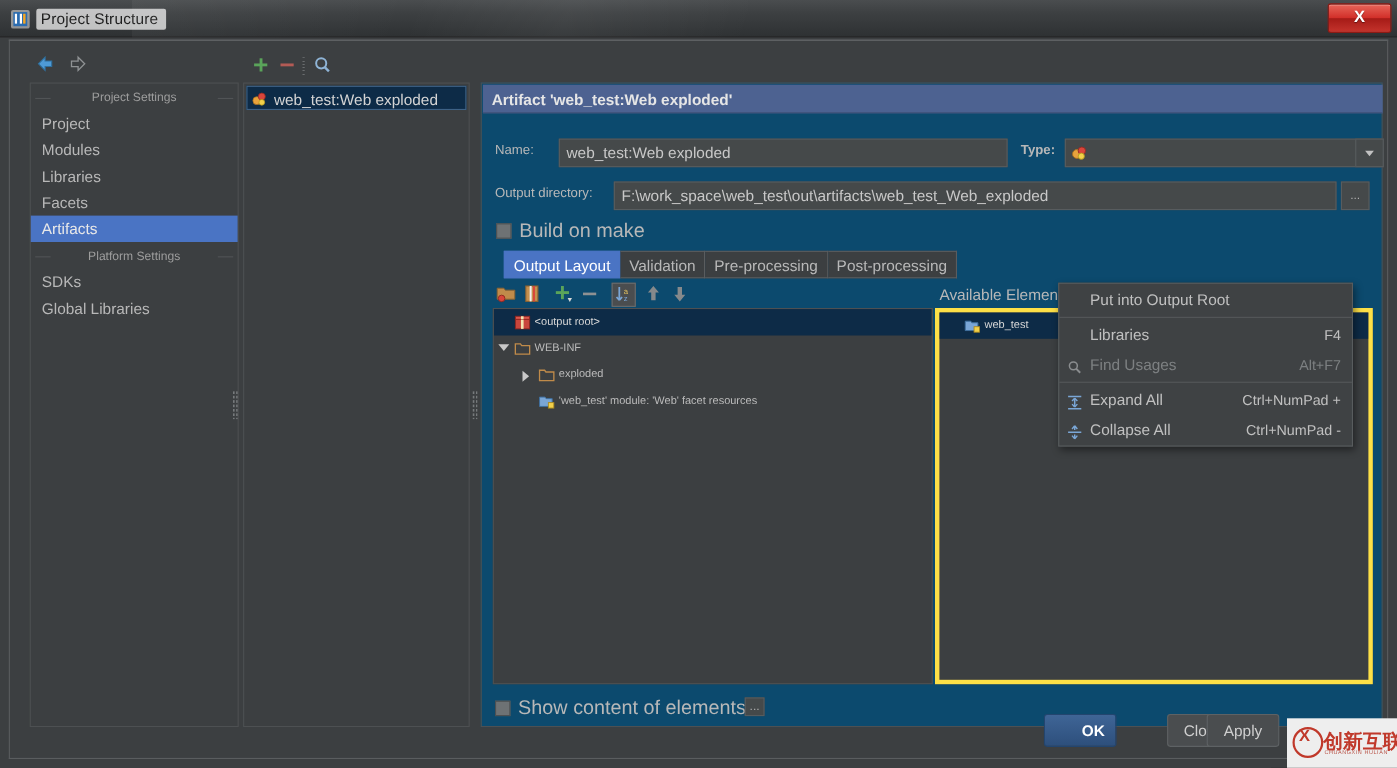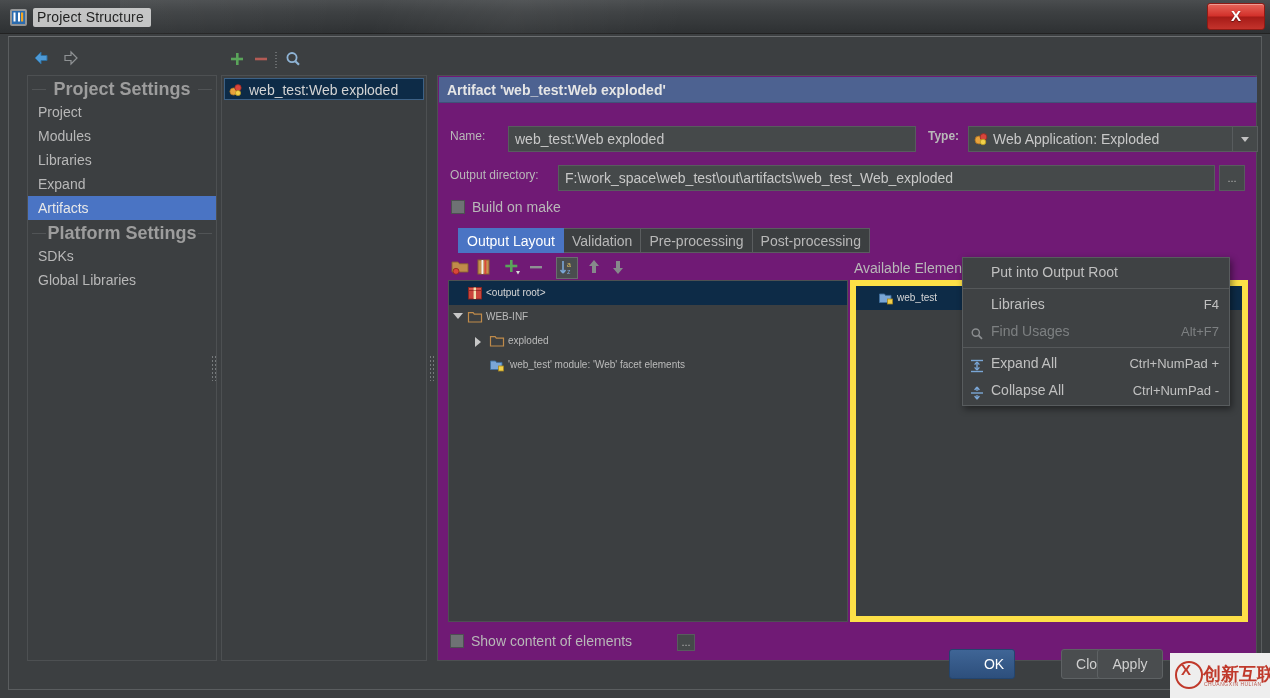--- a/index.html
+++ b/index.html
@@ -107,22 +107,22 @@
     width: 190px; height: 586px;
     background: #3c3f41;
     border: 1px solid #4d5052;
     box-sizing: border-box;
   }
   .group-header {
     position: relative;
     height: 22px;
     margin-top: 2px;
     color: #9d9d9d;
-    font-size: 18px;
-    font-weight: bold;
+    font-size: 11px;
+    font-weight: normal;
     text-align: center;
     line-height: 22px;
     user-select: none;
   }
   .group-header::before,
   .group-header::after {
     content: "";
     position: absolute;
     top: 11px;
     height: 1px;
@@ -199,21 +199,21 @@
     background-image: radial-gradient(#8a8d8f 0.8px, transparent 0.9px);
     background-size: 3px 4px;
     opacity: 0.75;
   }
 
   
   #details {
     position: absolute;
     left: 428px; top: 38px;
     width: 820px; height: 586px;
-    background: #701a75;
+    background: #0c4a6e;
     border: 1px solid #4d5052;
     box-sizing: border-box;
   }
   #details-header {
     position: absolute;
     left: 1px; top: 1px;
     width: 818px; height: 26px;
     background: #4d6291;
     border-bottom: 1px solid #3f5279;
     color: #e6e6e6;
@@ -287,21 +287,21 @@
     color: #b0b0b0;
     font-size: 11px;
     text-align: center;
     box-sizing: border-box;
     cursor: pointer;
     line-height: 1;
   }
 
   .checkbox-row {
     position: absolute;
-    font-size: 14px;
+    font-size: 18px;
     color: #b8b8b8;
     white-space: nowrap;
     cursor: pointer;
   }
   .checkbox-row .box {
     display: inline-block;
     width: 12px; height: 12px;
     background: #6e7274;
     border: 1px solid #4d5052;
     vertical-align: -2px;
@@ -403,21 +403,21 @@
     color: #6f9ad4;
     font-size: 14px;
     font-weight: bold;
     cursor: pointer;
   }
   #avail-panel {
     position: absolute;
     left: 412px; top: 204px;
     width: 398px; height: 342px;
     background: #3c3f41;
-    border: 6px solid #fde047;
+    border: 4px solid #fde047;
     box-sizing: border-box;
     overflow: hidden;
     text-align: right;
   }
 
   
   #ctx-menu {
     position: absolute;
     left: 962px; top: 257px;
     width: 268px;
@@ -470,21 +470,21 @@
     line-height: 28px;
     text-align: center;
     box-sizing: border-box;
     cursor: pointer;
   }
   .dlg-btn.primary {
     background: linear-gradient(180deg, #3f6596 0%, #2d4f7c 100%);
     border-color: #2c4straight;
     border-color: #23456f;
     color: #ffffff;
-    font-weight: normal;
+    font-weight: bold;
     padding-left: 24px;
   }
 
   
   #watermark {
     position: absolute;
     right: 0; bottom: 0;
     width: 100px; height: 45px;
     background: #eeeeee;
     z-index: 60;
@@ -556,21 +556,21 @@
           <path d="M10 2 L16 8 L10 14 L10 10.5 L4 10.5 L4 5.5 L10 5.5 Z" fill="none" stroke="#8f9294" stroke-width="1.2"></path>
         </svg>
       </div>
     </div>
 
     <div id="sidebar">
         <div class="group-header">Project Settings</div>
         <div class="nav-item"><span>Project</span></div>
         <div class="nav-item"><span>Modules</span></div>
         <div class="nav-item"><span>Libraries</span></div>
-        <div class="nav-item"><span>Expand</span></div>
+        <div class="nav-item"><span>Facets</span></div>
         <div class="nav-item selected"><span>Artifacts</span></div>
         <div class="group-header">Platform Settings</div>
         <div class="nav-item"><span>SDKs</span></div>
         <div class="nav-item"><span>Global Libraries</span></div>
       </div>
 
     <div id="artifacts-toolbar">
       <div class="tb-btn" id="af-add">
         <svg width="20" height="20" viewBox="0 0 20 20">
           <rect x="9" y="4" width="2.6" height="12" fill="#5aa45a"></rect>
@@ -615,21 +615,20 @@
 
       <div class="field-label" style="left:490px; top:53px;font-weight:bold;">Type:</div>
       <div class="combo" style="left:530px; top:50px; width:290px;">
         <span class="ico">
           <svg width="16" height="16" viewBox="0 0 16 16">
             <circle cx="6" cy="9" r="4" fill="#e8a33d" stroke="#a8701f" stroke-width="0.8"></circle>
             <circle cx="10.5" cy="6" r="3.4" fill="#d9453b" stroke="#902a22" stroke-width="0.8"></circle>
             <circle cx="10" cy="11" r="2.8" fill="#f2d04a" stroke="#b59a1e" stroke-width="0.8"></circle>
           </svg>
         </span>
-        <span class="val">Web Application: Exploded</span>
         <span class="arrow-box"></span>
       </div>
 
       <div class="field-label" style="left:12px; top:92px;">Output directory:</div>
       <div class="textfield" style="left:120px; top:89px; width:657px; height:26px;">F:\work_space\web_test\out\artifacts\web_test_Web_exploded</div>
       <div class="ellipsis-btn" style="left:781px; top:89px; width:26px; height:26px; line-height:24px;">...</div>
 
       <div class="checkbox-row" style="left:13px; top:123px;">
         <span class="box"></span><span>Build on make</span>
       </div>
@@ -708,21 +707,21 @@
             <span class="ico" style="left: 40px;"><svg width="16" height="16" viewBox="0 0 16 16">
                 <path d="M1.5 3.6 h4.6 l1.2 1.6 H14.5 V13 H1.5 Z" fill="none" stroke="#c08b4a" stroke-width="1.2"></path>
               </svg></span>
             <span class="lbl" style="left: 59px;">exploded</span>
           </div>
           <div class="tree-row">
             <span class="ico" style="left: 40px;"><svg width="16" height="16" viewBox="0 0 16 16">
                 <path d="M1.5 4 h5 l1 1.4 H13 V12.5 H1.5 Z" fill="#7aa6d6" stroke="#3f6f9e" stroke-width="0.9"></path>
                 <rect x="9.5" y="9" width="5" height="5" fill="#f2d04a" stroke="#a8871f" stroke-width="0.8"></rect>
               </svg></span>
-            <span class="lbl" style="left: 59px;">'web_test' module: 'Web' facet elements</span>
+            <span class="lbl" style="left: 59px;">'web_test' module: 'Web' facet resources</span>
           </div>
         </div>
 
       <div id="avail-header">Available Elements</div>
       <div id="avail-help">?</div>
       <div id="avail-panel">
           <div class="tree-row selected">
             <span class="ico" style="left: 22px;"><svg width="16" height="16" viewBox="0 0 16 16">
                 <path d="M1.5 4 h5 l1 1.4 H13 V12.5 H1.5 Z" fill="#7aa6d6" stroke="#3f6f9e" stroke-width="0.9"></path>
                 <rect x="9.5" y="9" width="5" height="5" fill="#f2d04a" stroke="#a8871f" stroke-width="0.8"></rect>

